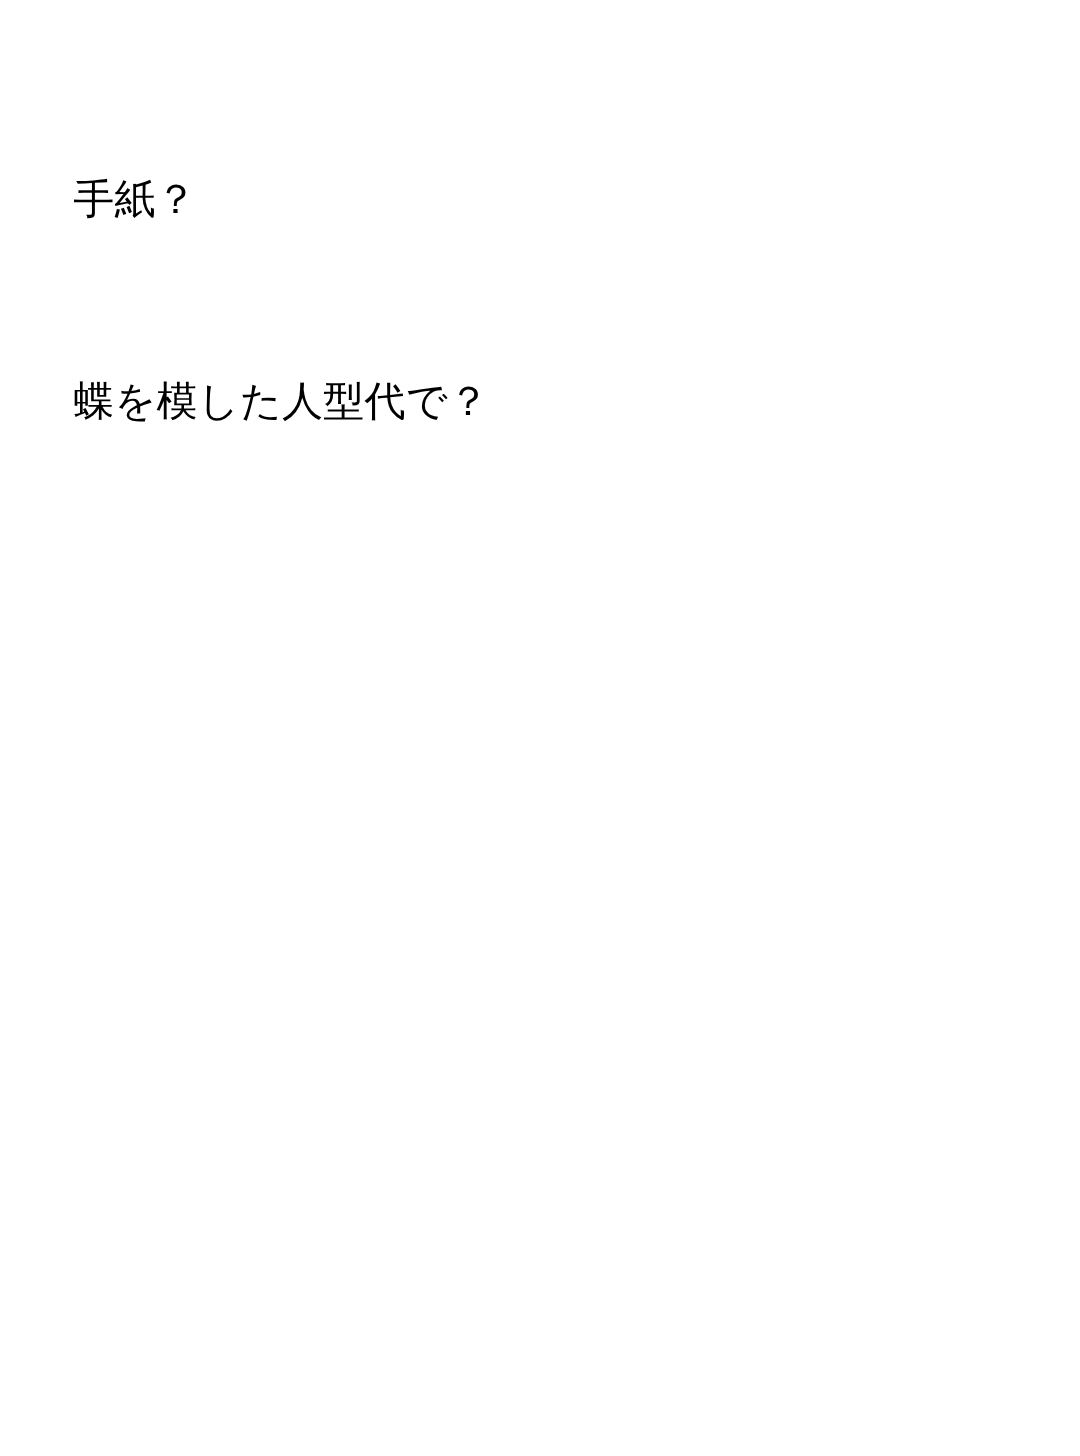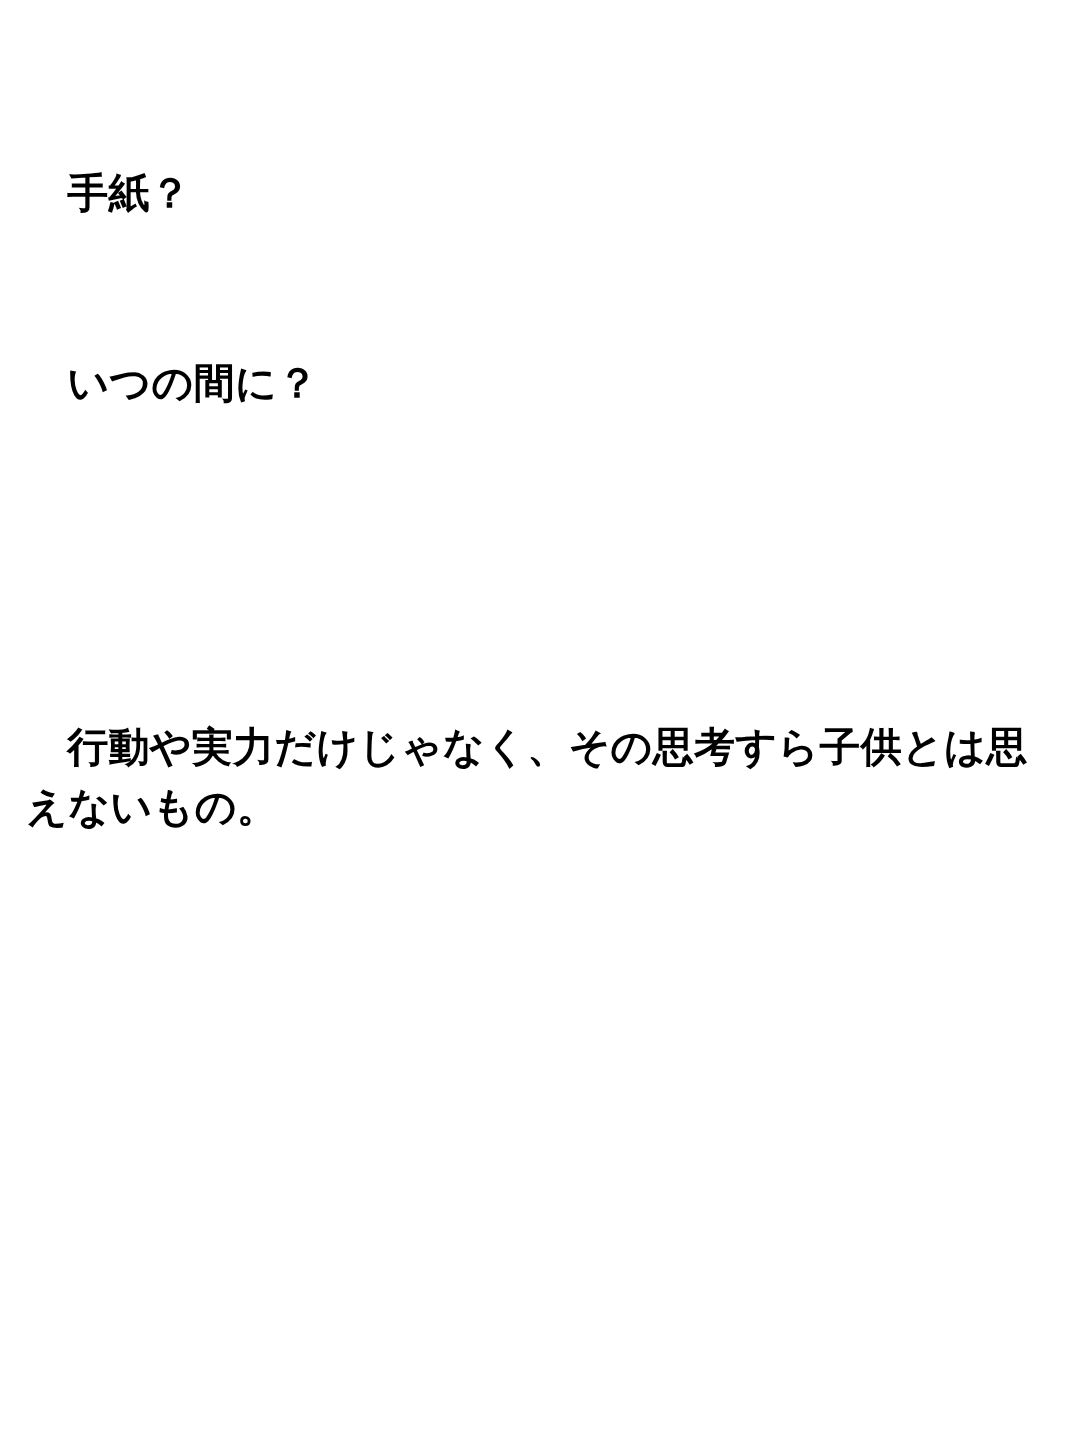--- a/index.html
+++ b/index.html
@@ -23,40 +23,38 @@
   }
   .block {
     font-size: 41px;
     line-height: 1.48;
     letter-spacing: 0.005em;
     font-weight: 400;
     white-space: pre-wrap;
     word-break: break-all;
   }
   .para {
-    margin: 4px;
+    margin: 10px;
     text-indent: 0;
-    font-weight: bold;
   }
   .spacer {
     height: 52px;
   }
 </style>
 </head>
 <body>
 
 <div class="page">
 
   <div class="block">
     <p class="para">　手紙？</p>
-    <p class="para">　いつの間に？</p>
+    <p class="para">　蝶を模した人型代で？</p>
   </div>
 
   <div class="spacer"></div>
 
   <div class="block">
-    <p class="para">　行動や実力だけじゃなく、その思考すら子供とは思えないもの。</p>
     
     
     
   </div>
 
 </div>
 
 </body></html>

